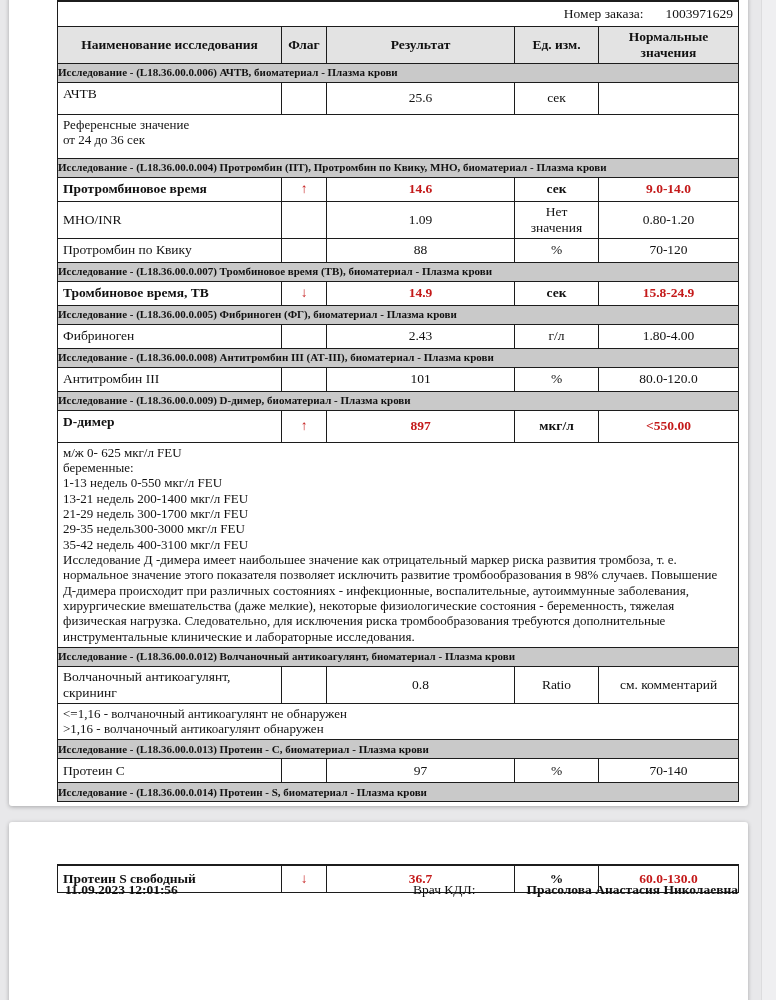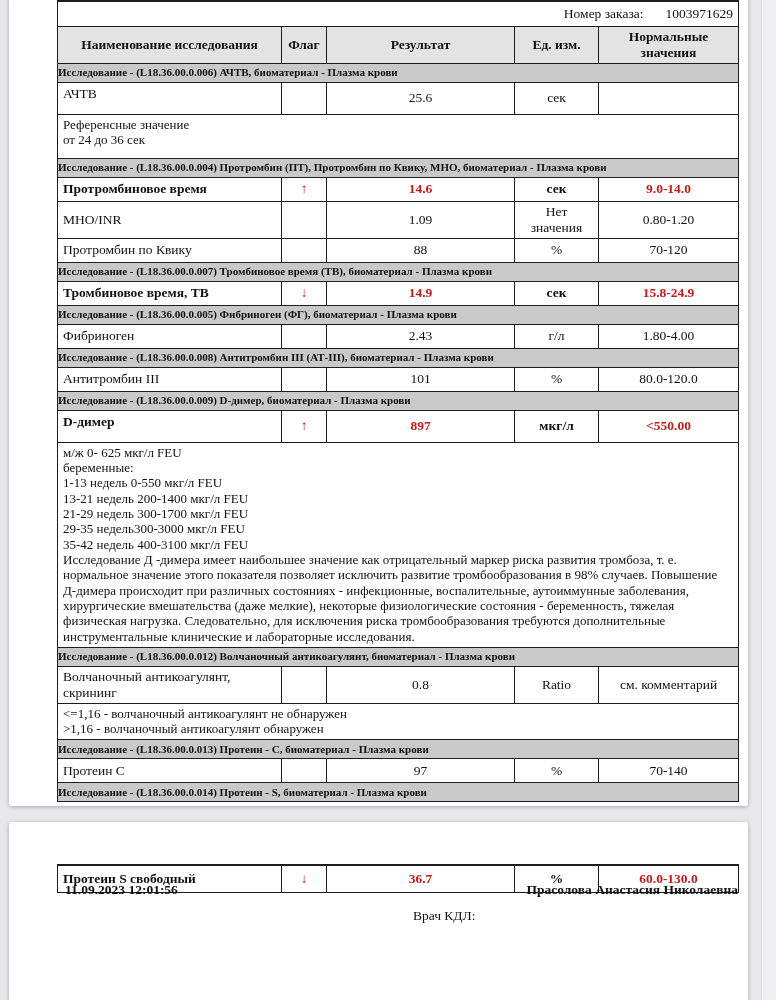--- a/index.html
+++ b/index.html
@@ -58,21 +58,21 @@
   .flagcell{text-align:center;font-weight:bold;}
 
   table.p2{top:42px;}
   table.p2 tr.data td{height:22px;}
 
   .footer{
     position:absolute;left:0;top:60px;width:739px;height:20px;
     font-size:13.5px;
   }
   .footer .dt{position:absolute;left:56px;font-weight:bold;}
-  .footer .lbl{position:absolute;left:404px;margin-top:26px;}
+  .footer .lbl{position:absolute;left:404px;}
   .footer .doc{position:absolute;right:10px;font-weight:bold;}
 </style>
 </head>
 <body>
 
 <div class="canvas">
 
   <div class="page page1">
     <table class="rpt">
       <colgroup>

